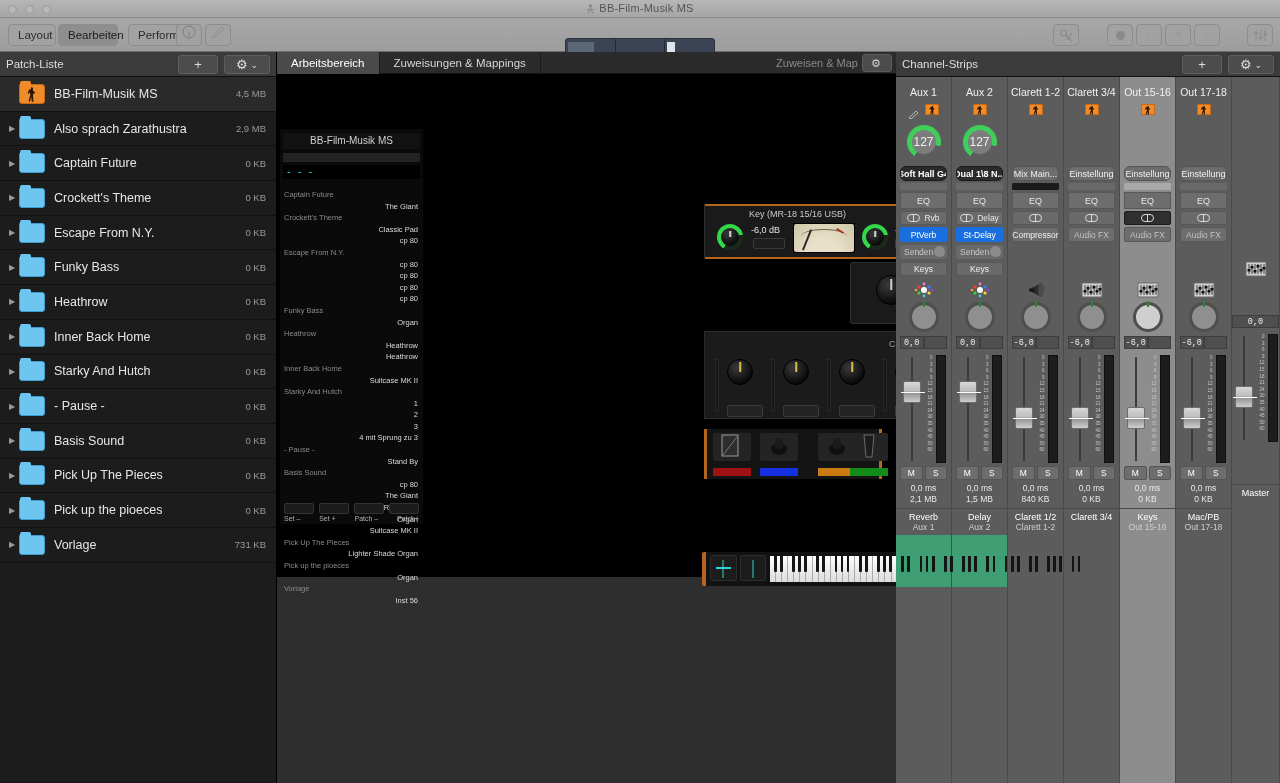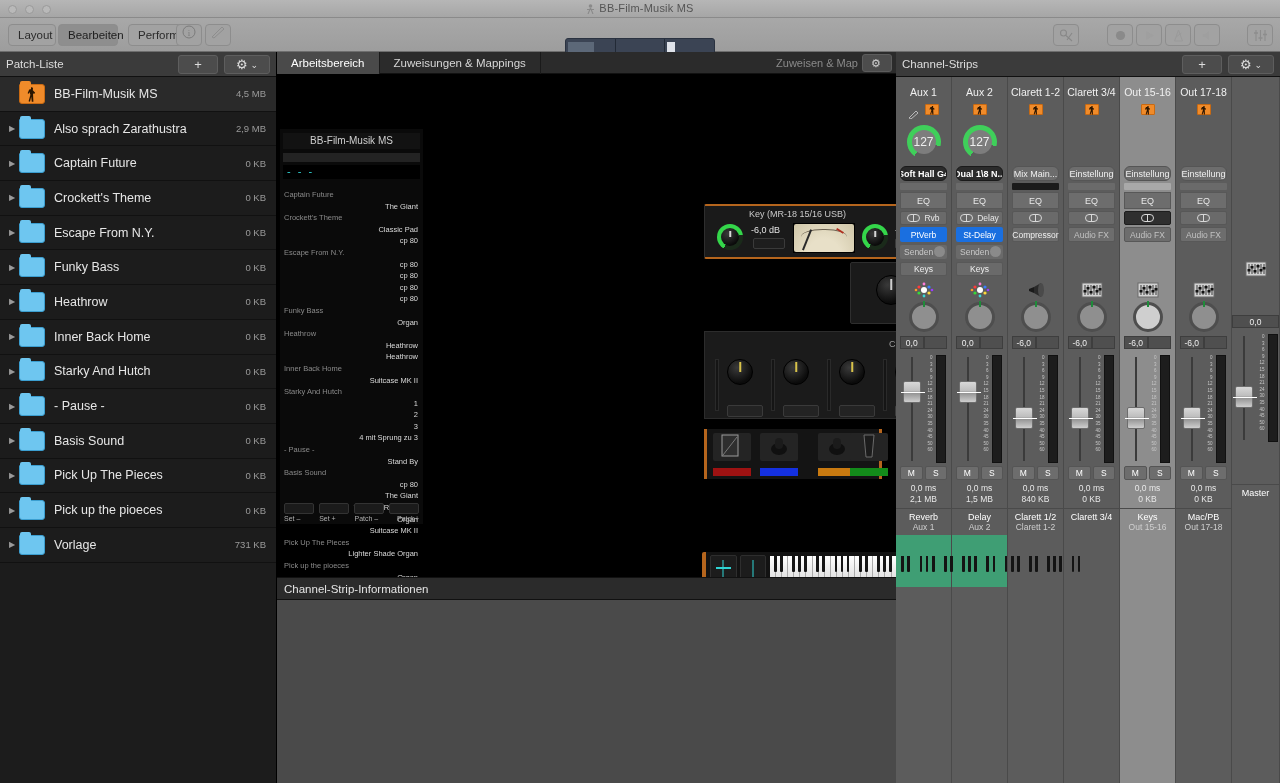--- a/index.html
+++ b/index.html
@@ -239,21 +239,21 @@
   .cs-fx.dim { background:#6d6d6d; border:1px solid #585858; color:#c2c2c2; }
   .cs-send { width:47px; height:14px; margin-top:3px; background:#6a6a6a; border-radius:2px;
      color:#c9c9c9; font-size:8.5px; display:flex;align-items:center; padding-left:4px; position:relative; }
   .cs-send .dot { position:absolute; right:2px; top:1px; width:11px;height:11px;border-radius:50%;background:#8a8a8a; }
   .cs-out { width:47px; height:14px; margin-top:3px; background:#6a6a6a; border:1px solid #585858; border-radius:2px;
      color:#f0f0f0; font-size:8.5px; display:flex;align-items:center;justify-content:center; }
   .cs-thumb { width:22px;height:16px;margin-top:6px; }
   .cs-pan { width:30px;height:30px;margin-top:4px;border-radius:50%;background:#8f8f8f;border:3px solid #4e4e4e; position:relative; }
   .cs-pan:before{content:'';position:absolute;left:50%;top:-4px;width:2px;height:6px;background:#1f8b3a;transform:translateX(-50%);}
   .cs-pan.lite { background:#cfcfcf; }
-  .cs-val { width:47px;height:13px;margin-top:4px;display:flex; }
+  .cs-val { width:47px;height:13px;margin-top:4px;display:flex;font-family:Liberation Mono, monospace; }
   .cs-val .v { flex:1; background:#4f4f4f; border:1px solid #3e3e3e; color:#eee; font-size:8.5px;
      display:flex;align-items:center;justify-content:center; }
   .cs-val .v2 { flex:1; background:#4f4f4f; border:1px solid #3e3e3e; }
   .faderzone { width:100%; height:108px; margin-top:6px; position:relative; display:flex; justify-content:center; gap:3px; }
   .frail { width:20px; position:relative; }
   .frail .line { position:absolute; left:9px; top:2px; bottom:2px; width:2px; background:#3b3b3b; }
   .fcap { position:absolute; left:1px; width:18px; height:22px; border-radius:2px;
      background: linear-gradient(180deg,#d8d8d8 0%,#bdbdbd 45%,#8f8f8f 52%,#cfcfcf 100%); border:1px solid #6d6d6d; }
   .fcap:after{content:'';position:absolute;left:-3px;top:10px;width:24px;height:1px;background:#fff;}
   .scale { width:8px; position:relative; font-size:4.5px; color:#c8c8c8; }
@@ -842,23 +842,20 @@
               <div class="bk"></div>
             </div>
             <div class="wk">
               <div class="bk"></div>
             </div>
             <div class="wk"></div>
           </div>
       </div>
     </div>
 
-    <div class="infopanel">
-      <div class="infohdr">Channel-Strip-Informationen</div>
-    </div>
   </div>
 
   <div class="csp">
     <div class="panelhdr">
       <span>Channel-Strips</span>
       <div class="hbtn" style="right:58px;width:40px;">+</div>
       <div class="hbtn" style="right:6px;width:46px;">
         <span>⚙</span>
         <span style="font-size:9px;margin-left:3px;">⌄</span>
       </div>

